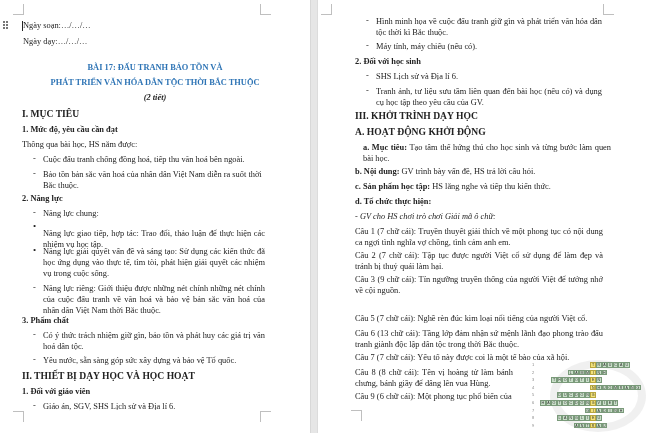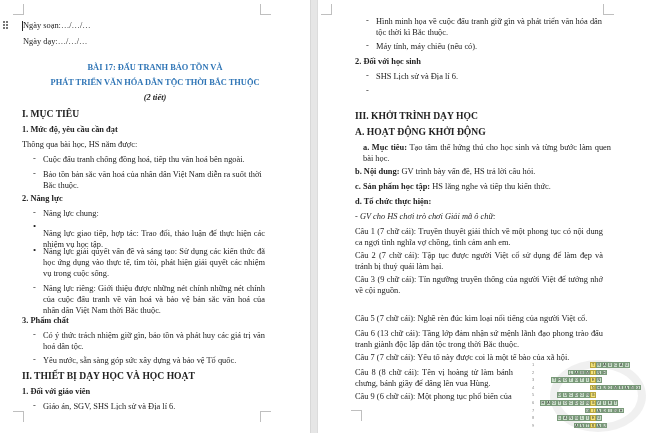--- a/index.html
+++ b/index.html
@@ -100,20 +100,21 @@
 
   <div class="dash" style="left:48px;top:16px;">-</div>
   <div class="t wrap" style="left:58px;top:16px;width:226px;text-align:justify;">Hình minh họa về cuộc đấu tranh giữ gìn và phát triển văn hóa dân tộc thời kì Bắc thuộc.</div>
   <div class="dash" style="left:48px;top:41px;">-</div>
   <div class="t" style="left:58px;top:41px;">Máy tính, máy chiếu (nếu có).</div>
 
   <div class="t b" style="left:37px;top:56px;">2. Đối với học sinh</div>
   <div class="dash" style="left:48px;top:71px;">-</div>
   <div class="t" style="left:58px;top:71px;">SHS Lịch sử và Địa lí 6.</div>
   <div class="dash" style="left:48px;top:86px;">-</div>
+  <div class="t wrap" style="left:58px;top:86px;width:226px;text-align:justify;">Tranh ảnh, tư liệu sưu tầm liên quan đến bài học (nếu có) và dụng cụ học tập theo yêu cầu của GV.</div>
 
   <div class="t h1" style="left:37px;top:110px;">III. KHỞI TRÌNH DẠY HỌC</div>
   <div class="t h1" style="left:37px;top:126px;">A. HOẠT ĐỘNG KHỞI ĐỘNG</div>
 
   <div class="t wrap" style="left:37px;top:142px;width:248px;text-align:justify;margin-left:8px;"><span class="b">a. Mục tiêu:</span><span> Tạo tâm thế hứng thú cho học sinh và từng bước làm quen bài học.</span></div>
   <div class="t" style="left:37px;top:166px;"><span class="b">b. Nội dung:</span><span> GV trình bày vấn đề, HS trả lời câu hỏi.</span></div>
   <div class="t" style="left:37px;top:181px;"><span class="b">c. Sản phẩm học tập:</span><span> HS lắng nghe và tiếp thu kiến thức.</span></div>
   <div class="t b" style="left:37px;top:196px;">d. Tổ chức thực hiện:</div>
 
   <div class="t it" style="left:37px;top:211px;">- GV cho HS chơi trò chơi Giải mã ô chữ:</div>

